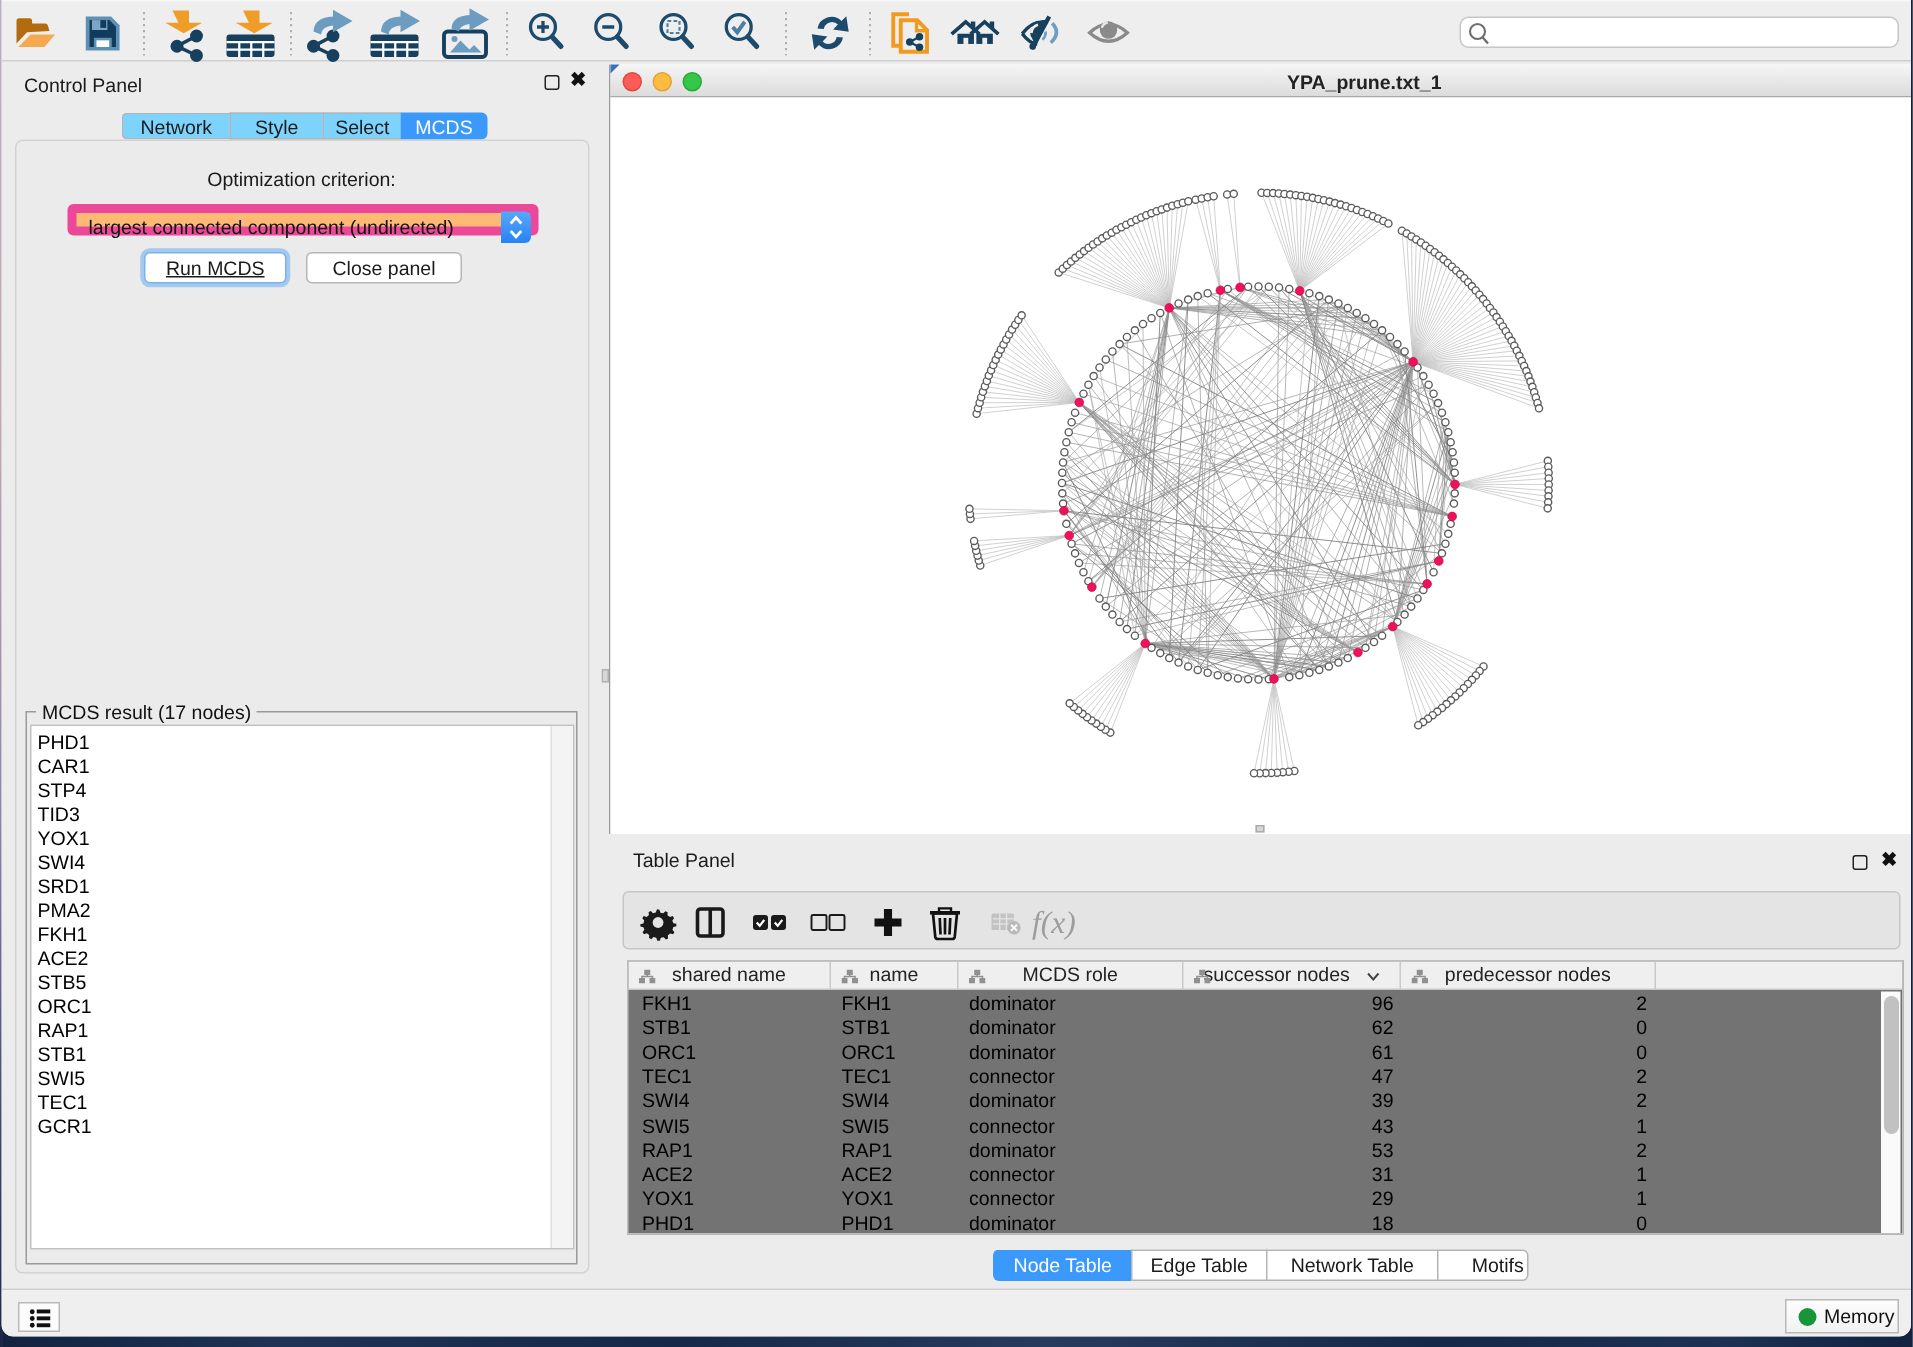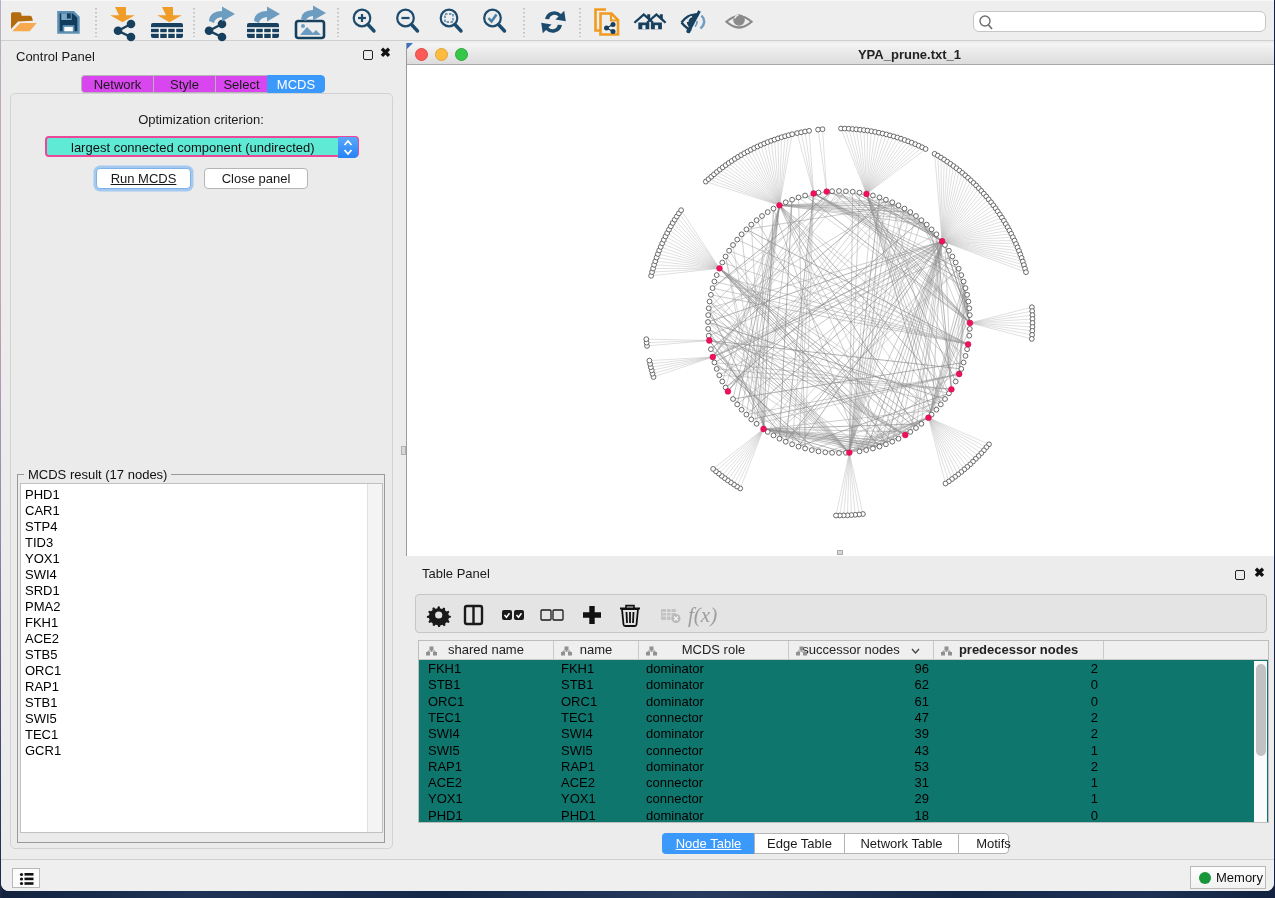--- a/index.html
+++ b/index.html
@@ -15,30 +15,30 @@
   background:#eeeeee; border-bottom:1px solid #cfcfcf; border-top:1px solid #f8f8f8; }
 #searchbox { position:absolute; left:972px; top:10px; width:293px; height:21px; background:#fff;
   border:1px solid #c6c6c6; border-radius:6px; }
 
 
 #cpanel { position:absolute; left:0; top:42px; width:400px; height:817px; background:#ececec; }
 #cpanel .title { position:absolute; left:15px; top:7px; font-size:13px; color:#1a1a1a; }
 .wbtn { position:absolute; width:9.5px; height:10px; border:1.5px solid #222; border-radius:2px; }
 .xbtn { position:absolute; font-size:13px; font-weight:bold; color:#111; }
 #cptabs { position:absolute; left:80px; top:33px; height:18px; display:flex; font-size:13px; }
-#cptabs .tab { border:1px solid #b4b4b4; border-right:none; background:#d946ef; color:#1a1a1a;
+#cptabs .tab { border:1px solid #b4b4b4; border-right:none; background:#7dd3fc; color:#1a1a1a;
   display:flex; align-items:center; justify-content:center; }
 #cptabs .tab:first-child { border-radius:4px 0 0 4px; }
 #cptabs .tab:last-child { border-radius:0 4px 4px 0; border-right:1px solid #b4b4b4; }
 #cptabs .tab.sel { background:#3b99fc; color:#fff; border-color:#3b99fc; }
 #cpbody { position:absolute; left:9px; top:51px; width:383px; height:756px;
   border:1px solid #d2d2d2; background:#ebebeb; border-radius:5px; }
 #optlabel { position:absolute; left:0; top:70px; width:400px; text-align:center; font-size:13px; color:#1a1a1a; }
-#dropdown { position:absolute; left:44px; top:94px; width:314px; height:21px; background:#5eead4;
-  border:2px solid #ec4899; border-radius:4px; font-size:13px; color:#111; line-height:19px; padding-left:24px; }
+#dropdown { position:absolute; left:44px; top:94px; width:314px; height:21px; background:#fdba74;
+  border:6px solid #ec4899; border-radius:4px; font-size:13px; color:#111; line-height:19px; padding-left:8px; }
 #dropdown .spin { position:absolute; right:-1px; top:-1px; width:20px; height:21px; border-radius:0 4px 4px 0;
   background:linear-gradient(#59a7fb,#2583f5); }
 .btn { position:absolute; height:21px; background:#fff; border:1px solid #b5b5b5; border-radius:4px;
   font-size:13px; color:#1a1a1a; text-align:center; line-height:19px; }
 #runbtn { left:95px; top:126px; width:95px; box-shadow:0 0 0 2.5px #a3c9f1; border-color:#7db2e8;text-decoration:underline; }
 #closebtn { left:203px; top:126px; width:104px; }
 #fieldset { position:absolute; left:16px; top:432px; width:368px; height:369px; border:1px solid #9a9a9a;text-decoration:underline; }
 #fieldset .legend { position:absolute; left:6px; top:-8px; background:#ebebeb; padding:0 4px; font-size:13px; color:#111; }
 #mcdslist { position:absolute; left:2px; top:8px; width:363px; height:350px; background:#fff;
   border:1px solid #c0c0c0; font-size:13px; color:#000; padding:3px 0 0 4px; line-height:16px; }
@@ -52,36 +52,36 @@
 #nettitle .tl { position:absolute; top:4.5px; width:13px; height:13px; border-radius:50%; }
 #nettitle .txt { position:absolute; left:0; top:4px; width:1005px; text-align:center;
   font-size:13px; font-weight:bold; color:#222; }
 #netcanvas { position:absolute; left:0; top:22px; width:870px; height:491px; background:#fff; }
 
 
 #tpanel { position:absolute; left:405px; top:556px; width:870px; height:303px; background:#ececec; }
 #tpanel .title { position:absolute; left:16px; top:10px; font-size:13px; color:#1a1a1a; }
 #ttool { position:absolute; left:9px; top:38px; width:852px; height:39px; overflow:hidden; background:#e4e4e4;
   border:1px solid #c6c6c6; border-radius:4px; }
-#ttable { position:absolute; left:12px; top:84px; width:851px; height:183px; background:#0f766e; border:1px solid #bdbdbd; }
+#ttable { position:absolute; left:12px; top:84px; width:851px; height:183px; background:#737373; border:1px solid #bdbdbd; }
 #thead { position:absolute; left:0; top:0; width:849px; height:19px; background:#efefef; border-bottom:1px solid #c9c9c9;
   font-size:13px; color:#222; }
 #thead .hc { position:absolute; top:0; height:19px; border-right:1px solid #c9c9c9; text-align:center; line-height:18px; }
 .hicon { position:absolute; left:7px; top:5px; }
 #tbody .row { width:835px; }
 #tbody { position:absolute; left:0; top:20px; width:835px; font-size:13px; color:#000; }
 #tbody .row { position:absolute; height:16px; line-height:16px; }
 #tscroll { position:absolute; right:1px; top:20px; width:13px; height:161px; background:#fafafa; }
 #tscroll .thumb { position:absolute; left:1.5px; top:3px; width:10px; height:92px; background:#c1c1c1; border-radius:5px; }
 #ttabs { position:absolute; left:256px; top:277px; height:21px; display:flex; font-size:13px; }
 #ttabs .tab { border:1px solid #b4b4b4; border-right:none; background:#fff; color:#1a1a1a;
   display:flex; align-items:center; justify-content:center; }
 #ttabs .tab:first-child { border-radius:4px 0 0 4px; }
 #ttabs .tab:last-child { border-radius:0 4px 4px 0; border-right:1px solid #b4b4b4; }
-#ttabs .tab.sel { background:#3b99fc; color:#fff; border-color:#3b99fc;text-decoration:underline; }
+#ttabs .tab.sel { background:#3b99fc; color:#fff; border-color:#3b99fc; }
 
 
 #statusbar { position:absolute; left:0; top:859px; width:100%; height:32px;
   background:#efefef; border-top:1px solid #cfcfcf; }
 #listbtn { position:absolute; left:11px; top:8px; width:28px; height:20px; background:#fcfcfc; border:1px solid #b9b9b9; }
 #membtn { position:absolute; left:1189px; top:6px; width:76px; height:23px; background:linear-gradient(#fdfdfd,#f2f2f2);
   border:1px solid #b9b9b9; font-size:13px; color:#111; text-align:left; padding-left:8px; line-height:21px; }
 #membtn .dot { display:inline-block; width:12px; height:12px; border-radius:50%; background:#17953a; margin-right:5px; vertical-align:-2px; }
 </style>
 </head>
@@ -1102,21 +1102,21 @@
               <path d="M5.5,4 v1.5 M2,6 v-1 h7 v1" stroke="#909090" fill="none"></path>
             </svg>MCDS role</div>
         <div class="hc" style="left:370px; width:145px;"><svg class="hicon" width="11" height="10">
               <rect x="3.5" y="0.5" width="4" height="3.5" fill="#909090"></rect>
               <rect x="0" y="6" width="4" height="3.5" fill="#909090"></rect>
               <rect x="7" y="6" width="4" height="3.5" fill="#909090"></rect>
               <path d="M5.5,4 v1.5 M2,6 v-1 h7 v1" stroke="#909090" fill="none"></path>
             </svg>successor nodes&nbsp;&nbsp; <svg width="9" height="6">
               <path d="M1,1 l3.5,4 3.5,-4" fill="none" stroke="#444" stroke-width="1.3"></path>
             </svg></div>
-        <div class="hc" style="left:515px; width:170px;font-weight:bold;"><svg class="hicon" width="11" height="10">
+        <div class="hc" style="left:515px; width:170px;"><svg class="hicon" width="11" height="10">
               <rect x="3.5" y="0.5" width="4" height="3.5" fill="#909090"></rect>
               <rect x="0" y="6" width="4" height="3.5" fill="#909090"></rect>
               <rect x="7" y="6" width="4" height="3.5" fill="#909090"></rect>
               <path d="M5.5,4 v1.5 M2,6 v-1 h7 v1" stroke="#909090" fill="none"></path>
             </svg>predecessor nodes</div>
       </div>
       <div id="tbody">
 <div class="row" style="top:0.0px;">
             <span style="position:absolute;left:9px;">FKH1</span>
             <span style="position:absolute;left:142px;">FKH1</span>
@@ -1189,21 +1189,21 @@
           </div>
 </div>
       <div id="tscroll">
           <div class="thumb"></div>
         </div>
     </div>
     <div id="ttabs">
       <div class="tab sel" style="width:92px;">Node Table</div>
       <div class="tab" style="width:90px;">Edge Table</div>
       <div class="tab" style="width:114px;">Network Table</div>
-      <div class="tab" style="width:51px;padding-left:20px;">Motifs</div>
+      <div class="tab" style="width:61px;padding-left:20px;">Motifs</div>
     </div>
   </div>
 
   <div id="statusbar">
     <div id="listbtn"><svg width="28" height="20">
           <g fill="#111">
             <circle cx="8.5" cy="5.5" r="1.6"></circle>
             <circle cx="8.5" cy="10" r="1.6"></circle>
             <circle cx="8.5" cy="14.5" r="1.6"></circle>
             <rect x="11.5" y="4" width="9" height="2.6"></rect>

